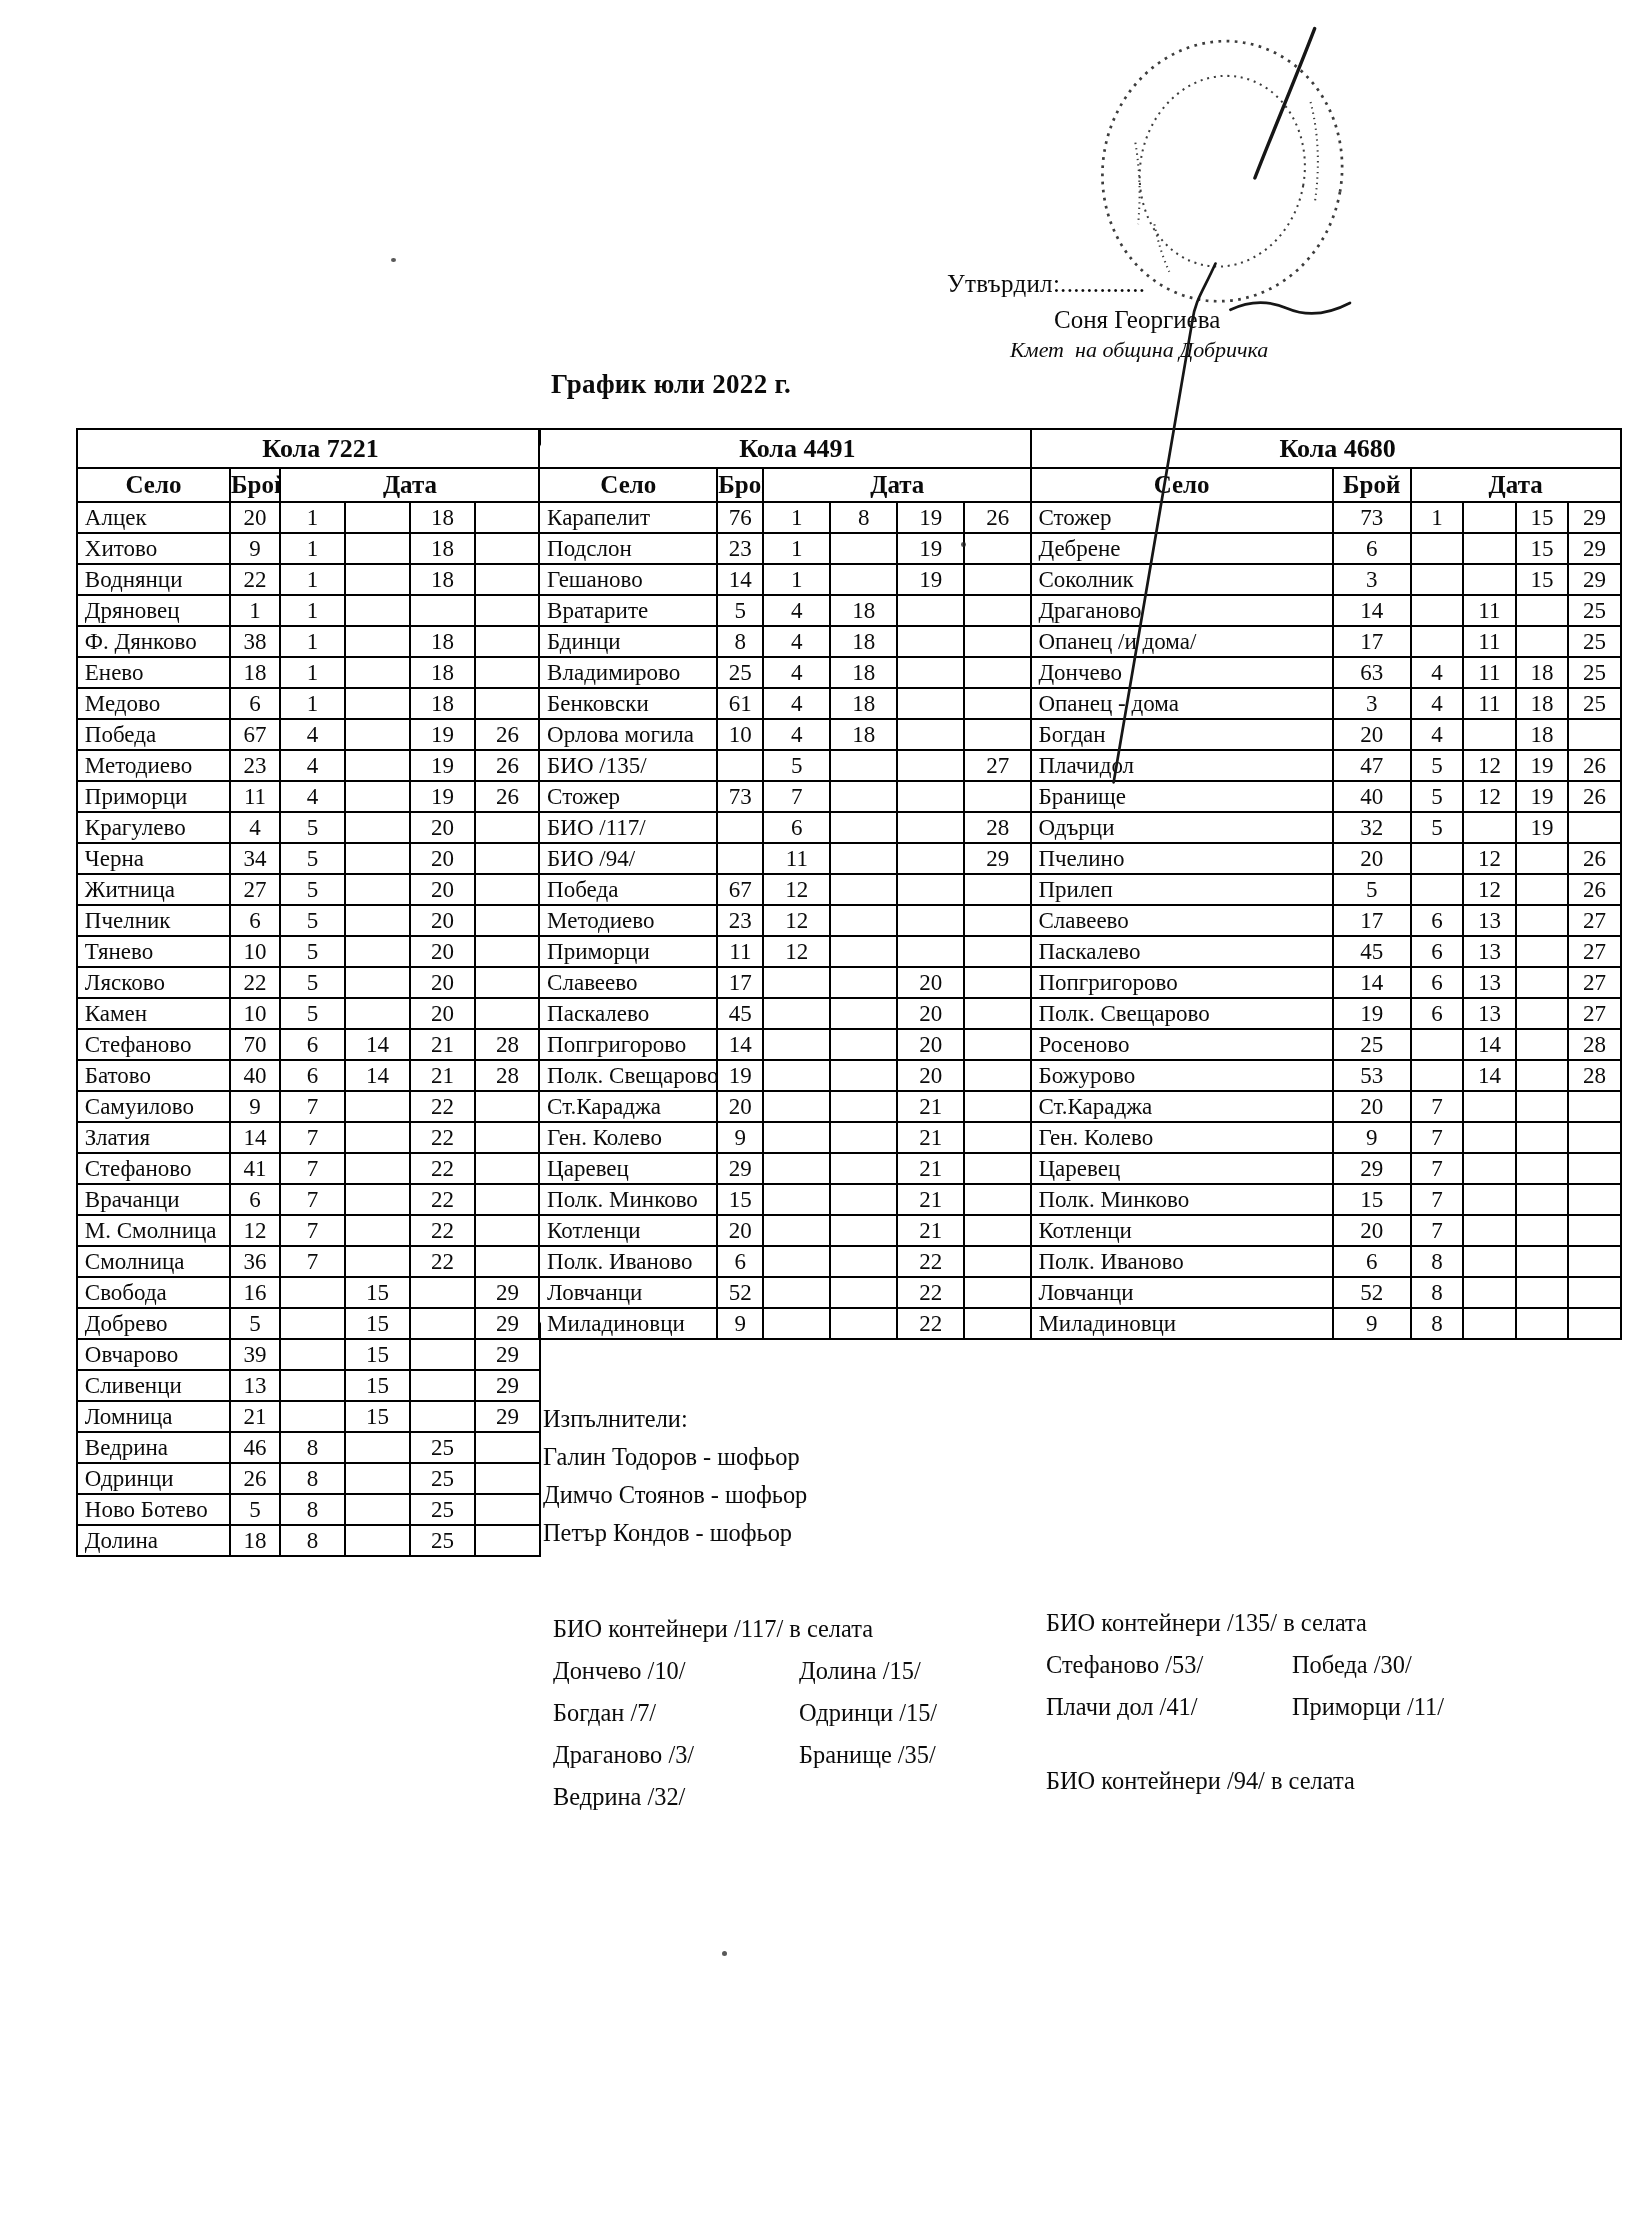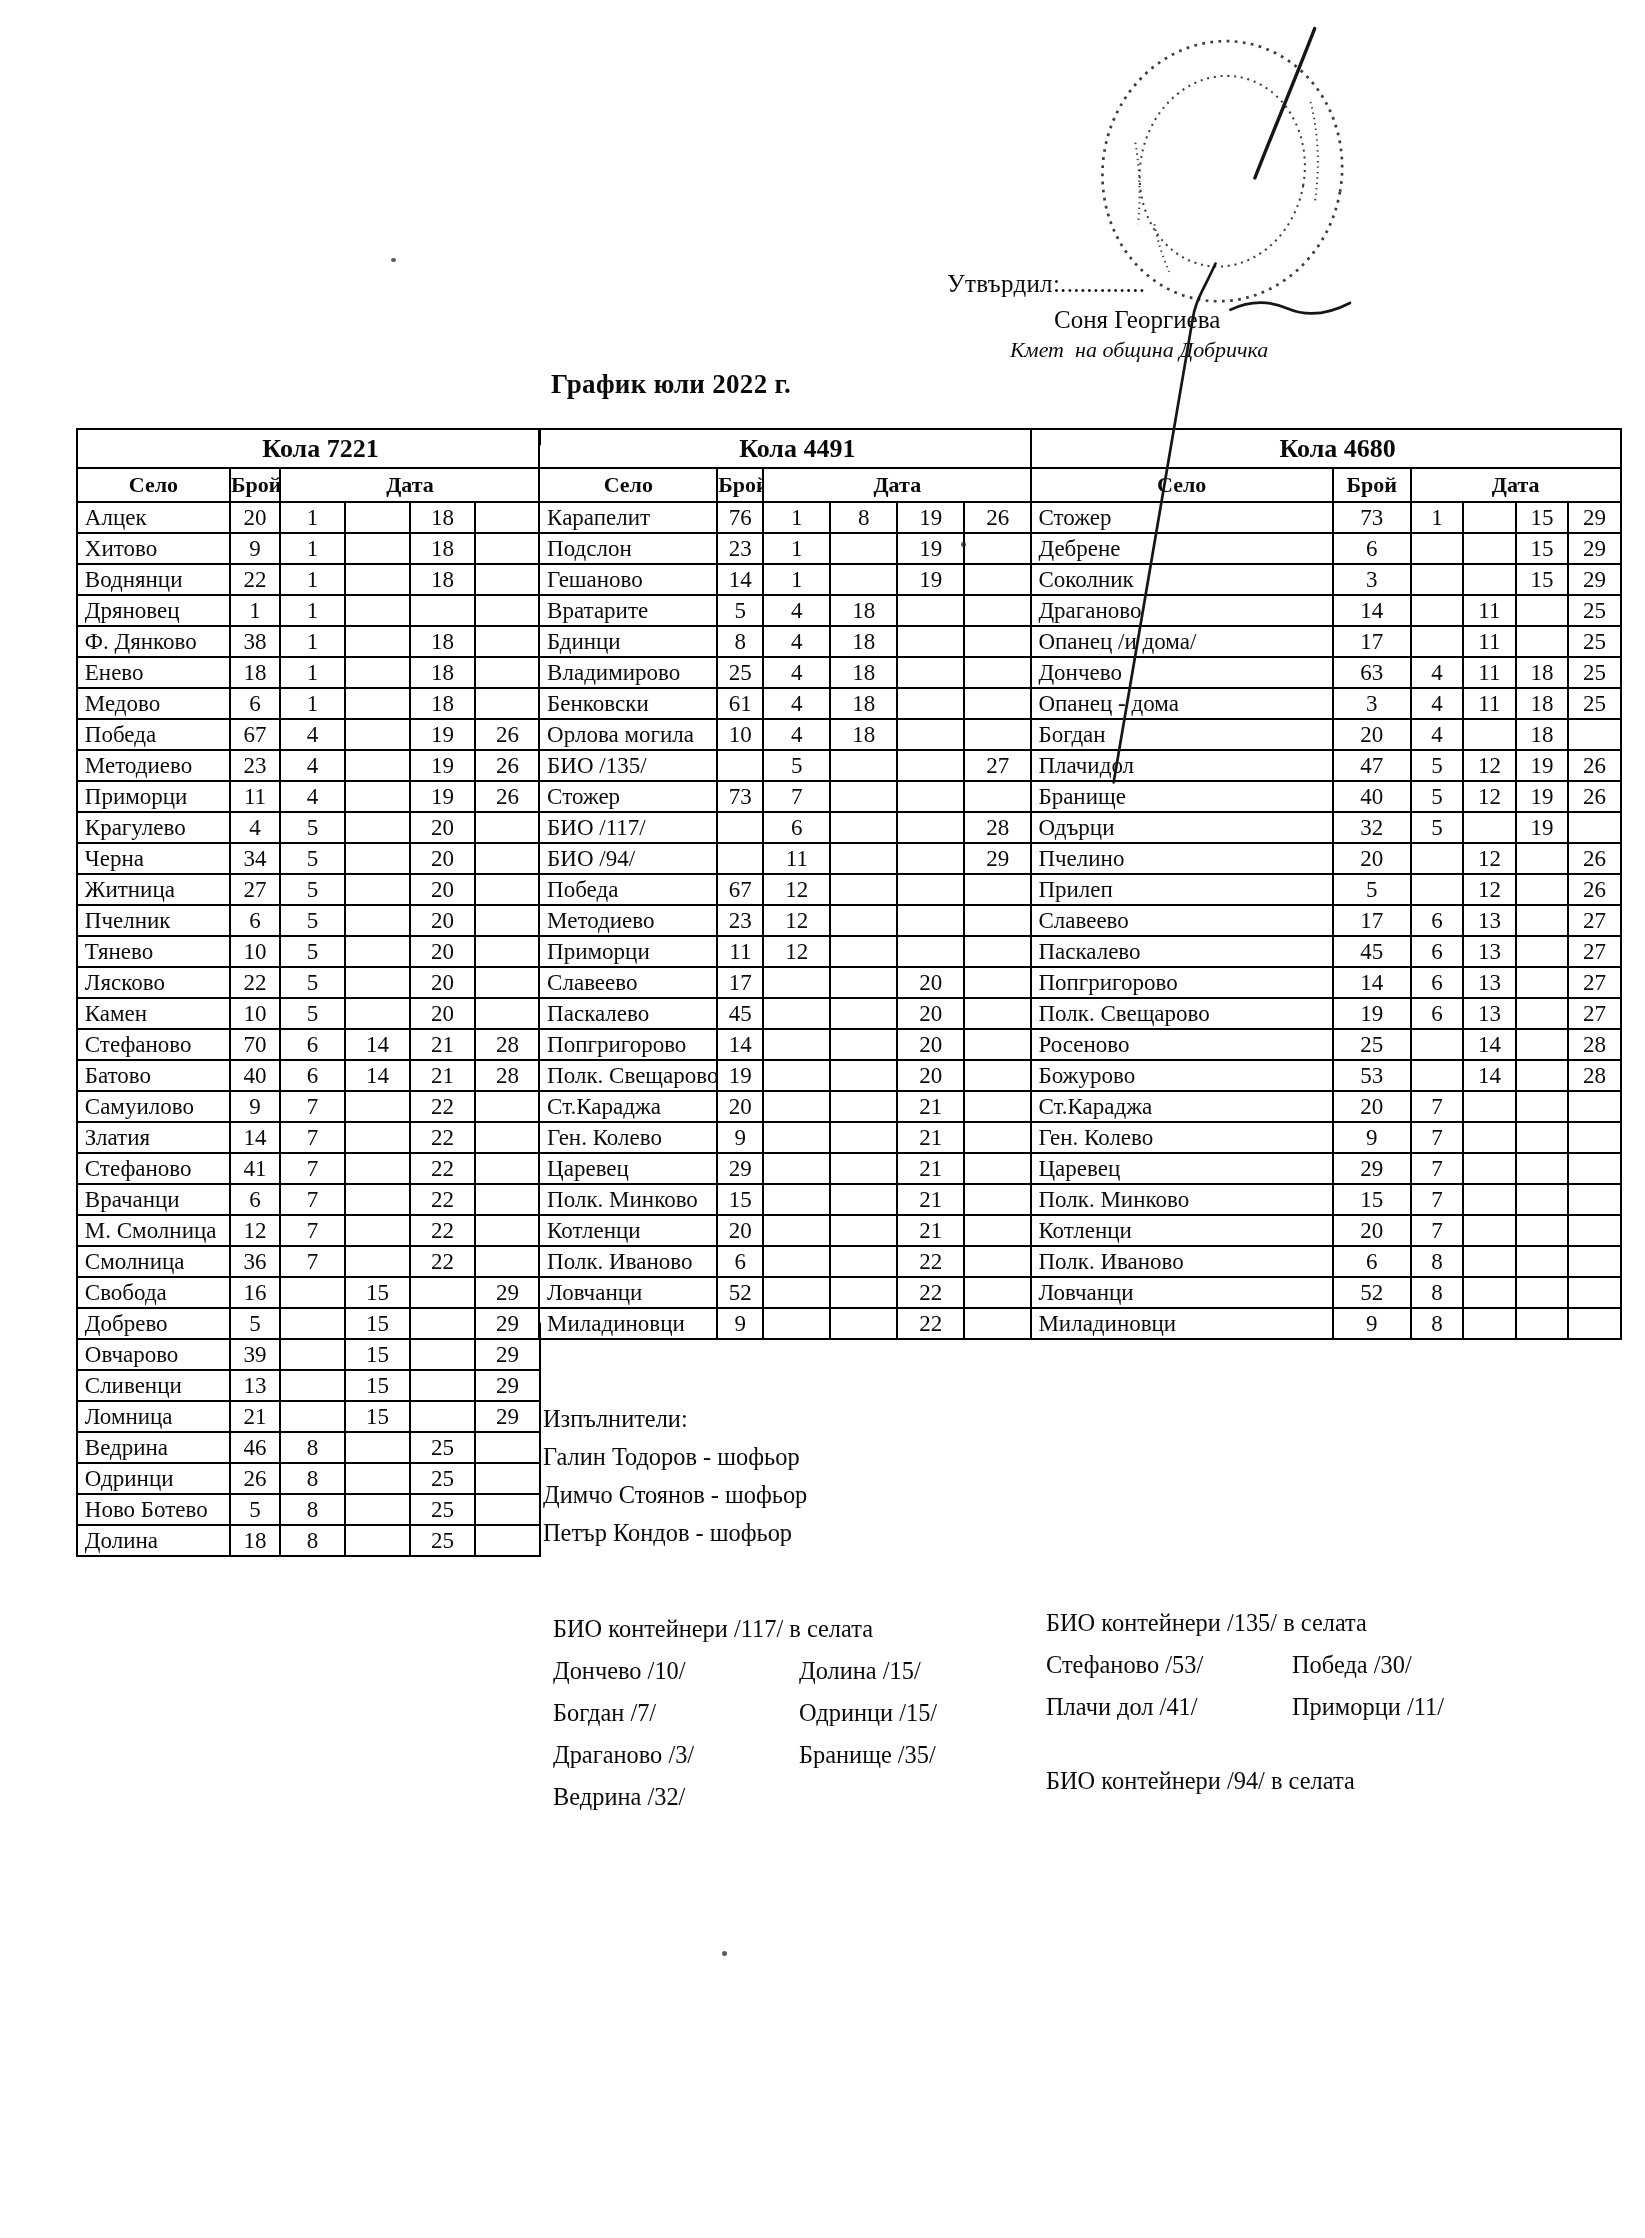--- a/index.html
+++ b/index.html
@@ -12,21 +12,21 @@
   .approve{font-size:25px;letter-spacing:0.3px;}
   .approver{font-size:25px;margin-left:44px;}
   .approver-title{font-size:22px;font-style:italic;white-space:pre;}
   .doc-title{font-size:27px;font-weight:bold;letter-spacing:0.3px;}
 
   .tables{position:absolute;left:76px;top:428px;display:flex;align-items:flex-start;}
   table.sched{border-collapse:collapse;table-layout:fixed;background:#fff;border:2.7px solid #000;}
   table.sched + table.sched{margin-left:-2.7px;border-radius:29px;}
   .sched th,.sched td{border:2px solid #000;padding:0;overflow:hidden;white-space:nowrap;}
   .sched th.car{height:37px;font-size:26px;font-weight:bold;text-align:center;border-bottom:2px solid #000;padding-left:24px;}
-  .sched th.h{height:32px;font-size:22px;font-weight:bold;text-align:center;}
+  .sched th.h{height:32px;font-size:25px;font-weight:bold;text-align:center;}
   .sched td{height:29px;font-size:23px;}
   .sched td.v{text-align:left;padding-left:6.8px;border-right:2.7px solid #000;}
   .sched td.n{text-align:center;border-right:2.7px solid #000;font-variant-numeric:tabular-nums;}
   .sched td.d{text-align:center;font-variant-numeric:tabular-nums;}
   .sched th.hv{border-right:2.7px solid #000;}
   .sched th.hn{border-right:2.7px solid #000;}
 
   .t0{width:463px;} .t0 col.cv{width:153px;} .t0 col.cn{width:50px;} .t0 col.cd{width:65px;}
   .t1{width:490px;} .t1 col.cv{width:178px;} .t1 col.cn{width:46px;} .t1 col.cd{width:67px;}
   .t2{width:592px;} .t2 col.cv{width:259px;} .t2 col.cn{width:67px;} .t2 col.cd{width:45px;}

